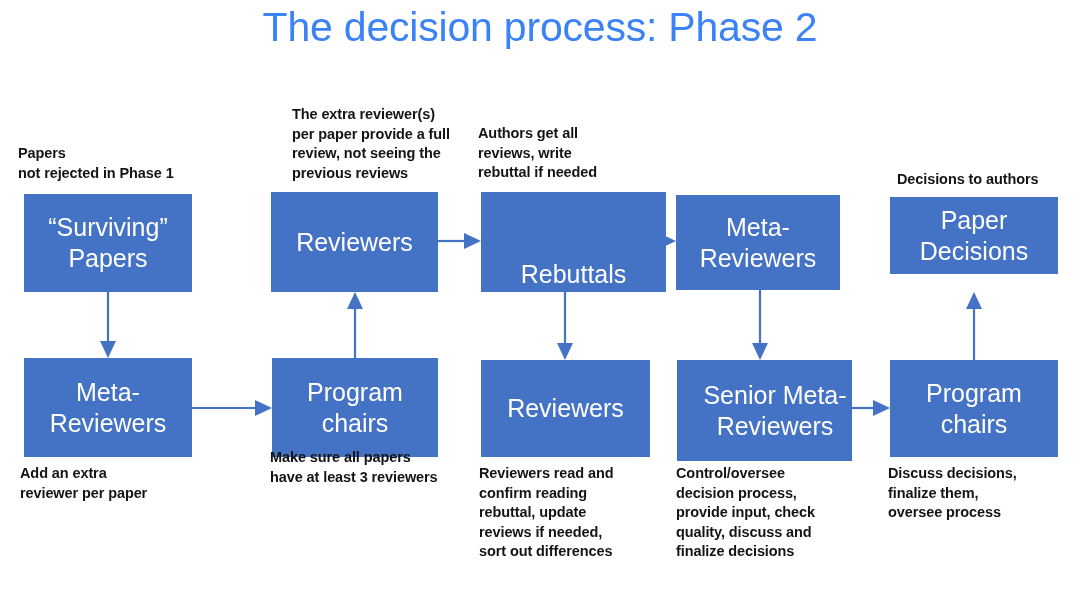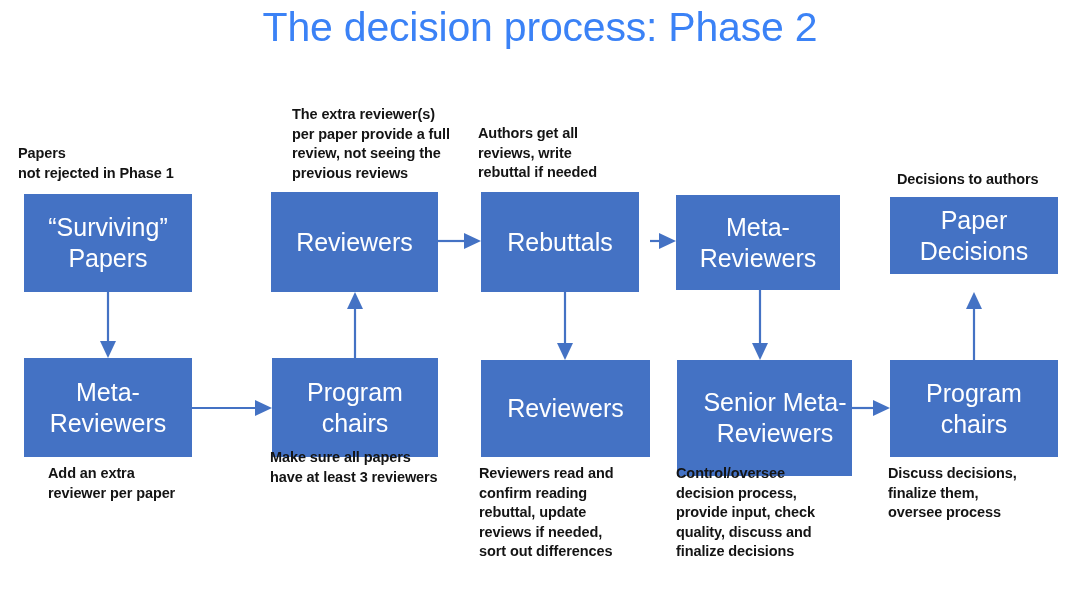--- a/index.html
+++ b/index.html
@@ -96,21 +96,21 @@
       <span>Papers</span>
     </div>
   </div>
 
   <div class="node" style="left:271px; top:192px; width:167px; height:100px;">
     <div>
       <span>Reviewers</span>
     </div>
   </div>
 
-  <div class="node" style="left:481px; top:192px; width:158px; height:100px;">
+  <div class="node" style="left:481px; top:192px; width:185px; height:100px;align-items:flex-end;">
     <div>
       <span>Rebuttals</span>
     </div>
   </div>
 
   <div class="node" style="left:676px; top:195px; width:164px; height:95px;">
     <div>
       <span>Meta-</span>
       <span>Reviewers</span>
     </div>
@@ -136,35 +136,35 @@
       <span>chairs</span>
     </div>
   </div>
 
   <div class="node" style="left:481px; top:360px; width:169px; height:97px;">
     <div>
       <span>Reviewers</span>
     </div>
   </div>
 
-  <div class="node" style="left:677px; top:360px; width:175px; height:116px;padding-left:25px;">
+  <div class="node" style="left:677px; top:360px; width:175px; height:101px;padding-left:25px;">
     <div>
       <span>Senior Meta-</span>
       <span>Reviewers</span>
     </div>
   </div>
 
   <div class="node" style="left:890px; top:360px; width:168px; height:97px;">
     <div>
       <span>Program</span>
       <span>chairs</span>
     </div>
   </div>
 
-  <div class="caption" style="left:20px; top:464px; width:220px;margin-left:28px;">Add an extra
+  <div class="caption" style="left:20px; top:464px; width:220px;">Add an extra
 reviewer per paper</div>
 
   <div class="caption" style="left:270px; top:448px; width:230px;">Make sure all papers
 have at least 3 reviewers</div>
 
   <div class="caption" style="left:479px; top:464px; width:200px;">Reviewers read and
 confirm reading
 rebuttal, update
 reviews if needed,
 sort out differences</div>

